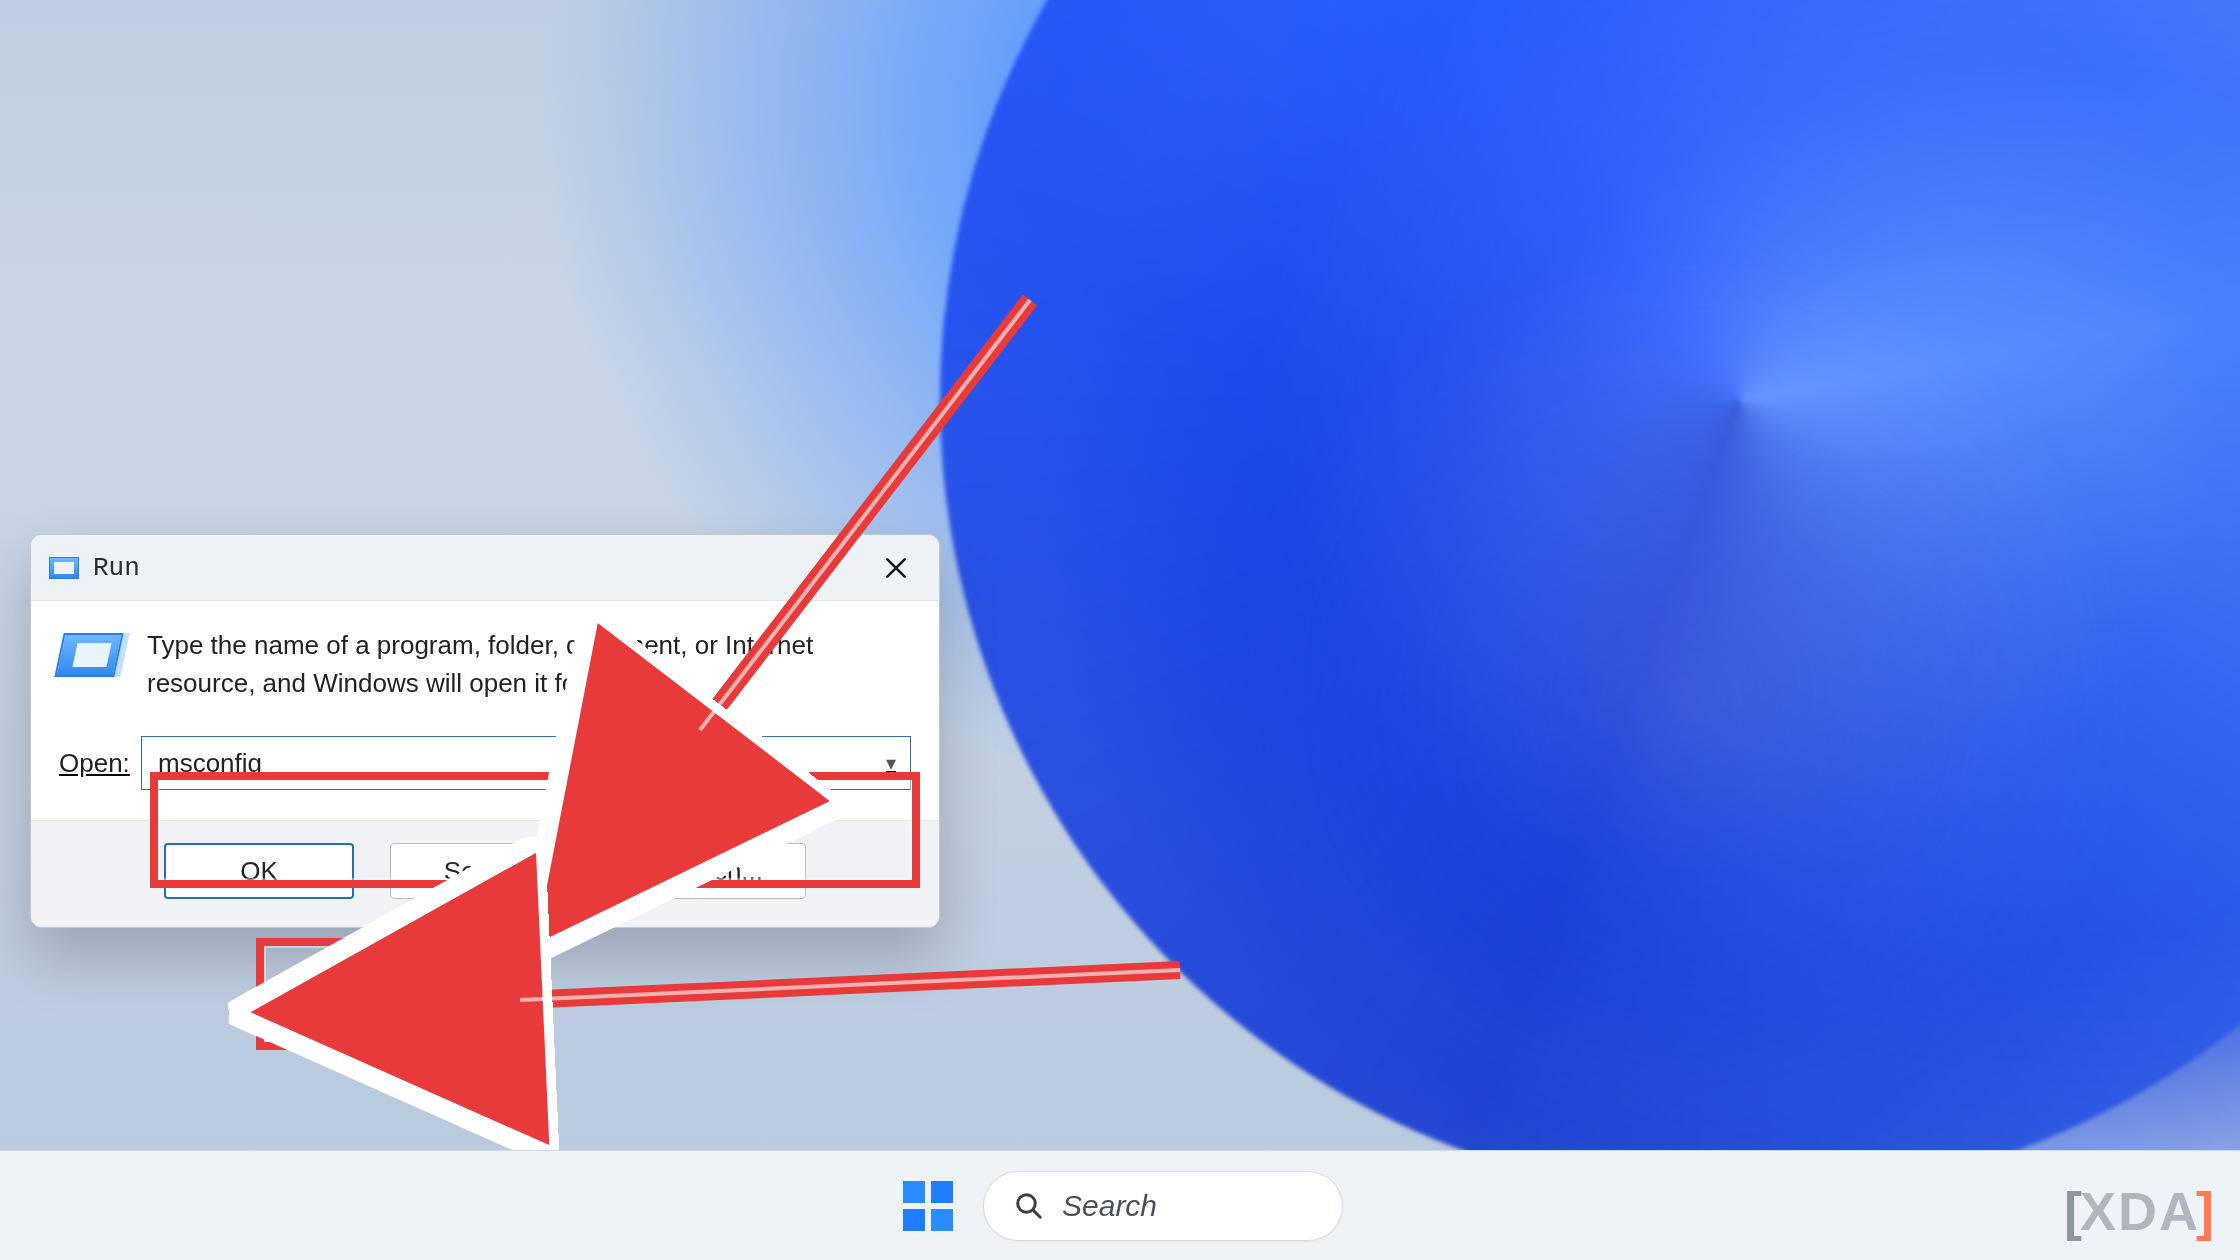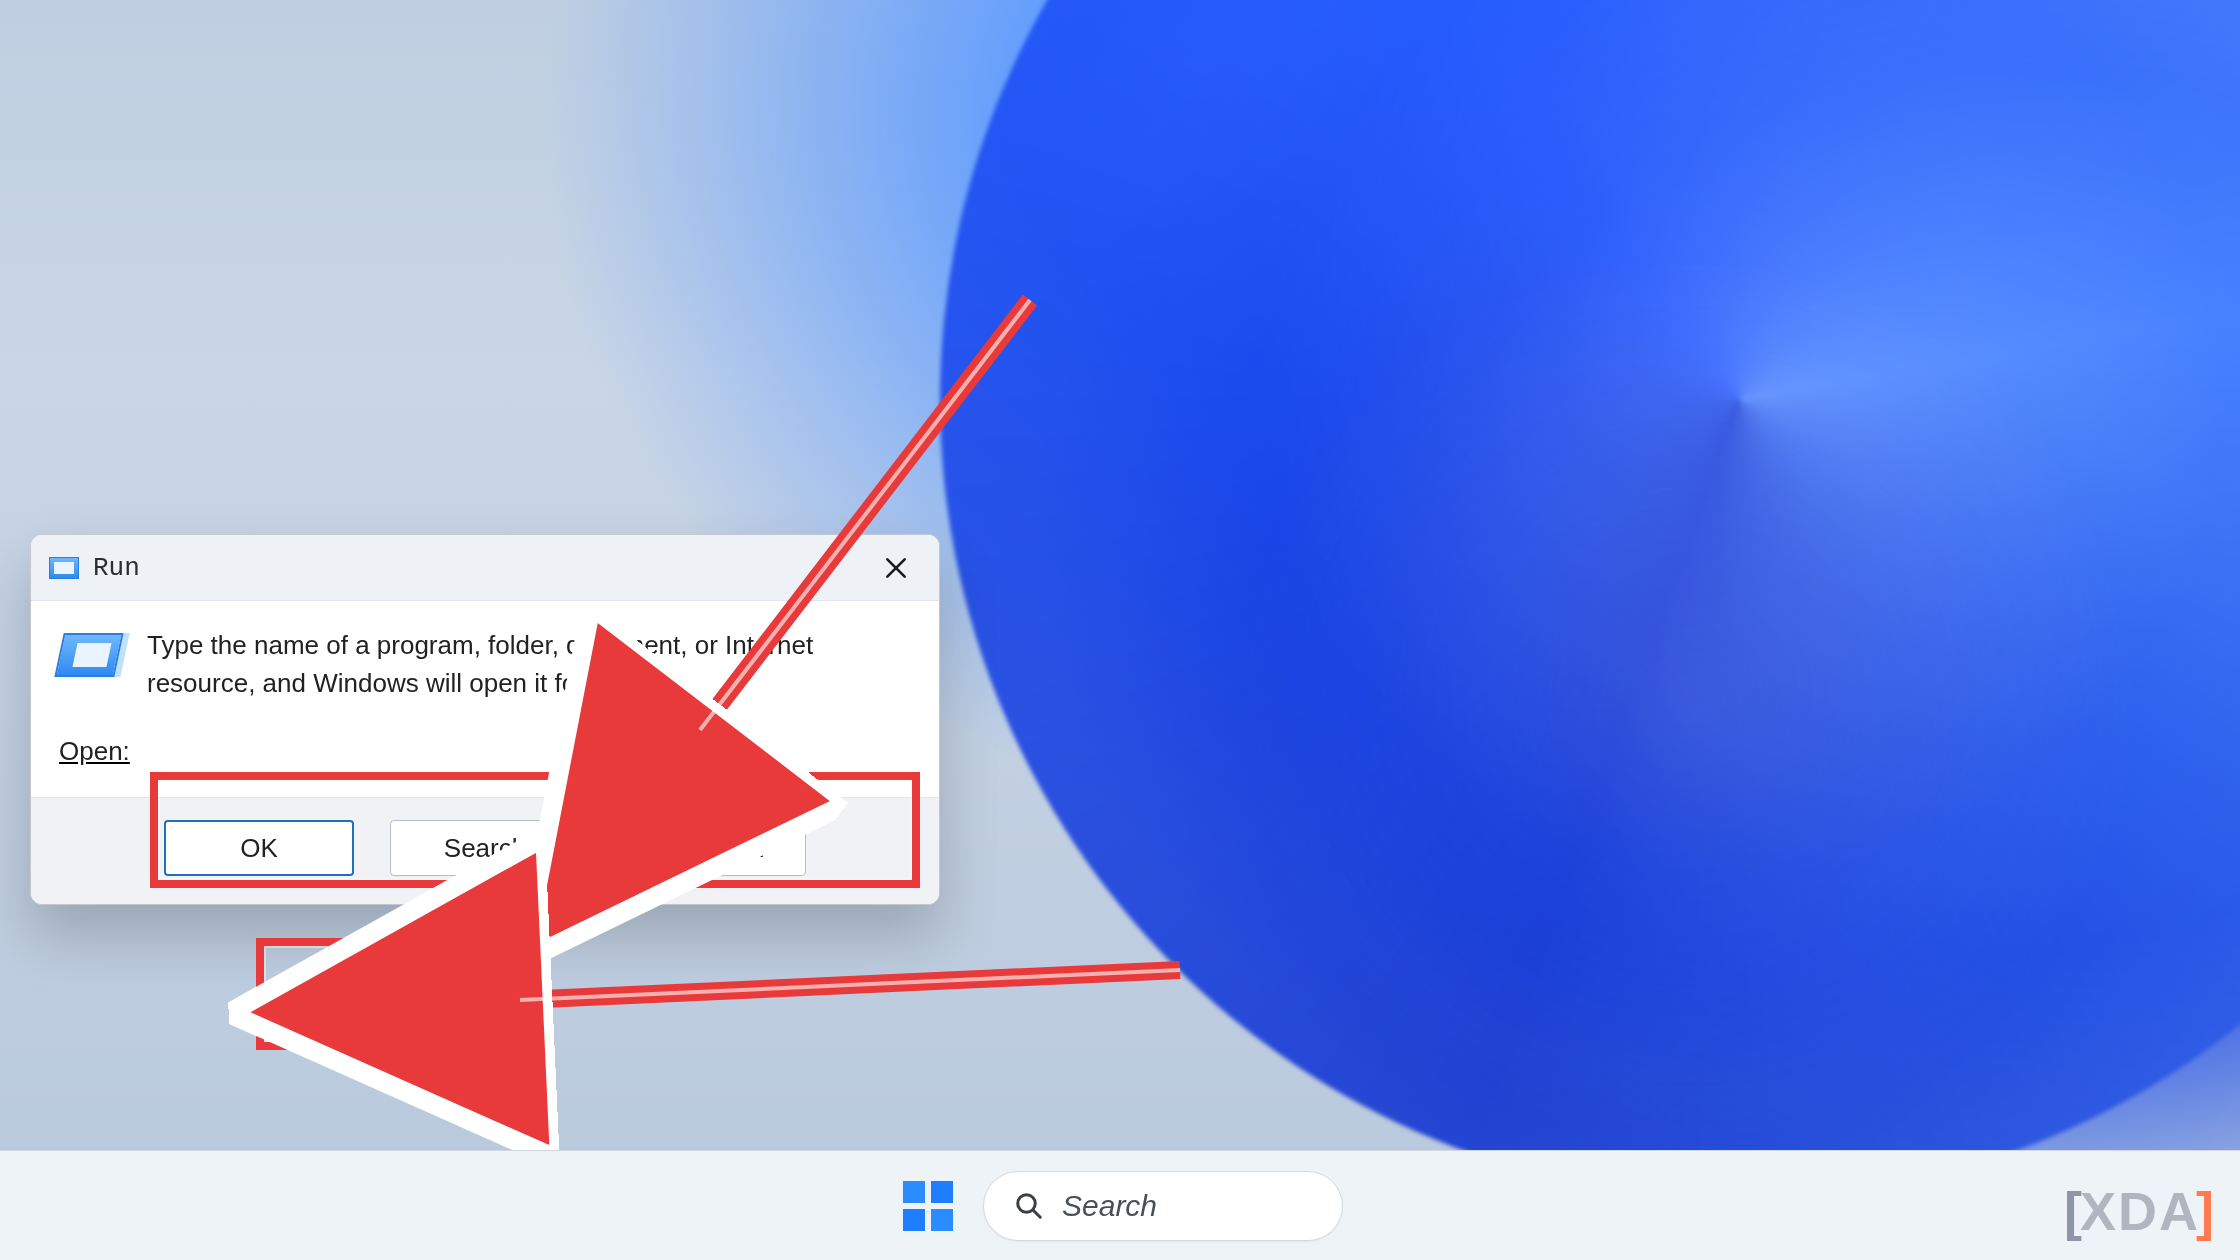--- a/index.html
+++ b/index.html
@@ -179,32 +179,36 @@
   </div>
 
   <div class="body-area">
     <div class="desc-row">
       <div class="run-icon"></div>
       <div class="desc-text">Type the name of a program, folder, document, or Internet resource, and Windows will open it for you.</div>
     </div>
 
     <div class="open-row">
       <div class="open-label">Open:</div>
+      <div class="combo">
+        <input class="combo-input" type="text" value="msconfig" style="">
+        <span class="combo-caret">▾</span>
+      </div>
     </div>
   </div>
 
   <div class="button-bar">
     <div class="btn primary">
       <span>OK</span>
     </div>
     <div class="btn">
       <span>Search</span>
     </div>
     <div class="btn">
-      <span>Browse...</span>
+      <span>Search...</span>
     </div>
   </div>
 </div>
 
 <div class="hl hl-input"></div>
 <div class="hl hl-ok"></div>
 
 <svg class="annot">
   <defs>
     <marker id="ahead" viewBox="0 0 20 20" refX="2" refY="10" markerWidth="18" markerHeight="18" orient="auto">

